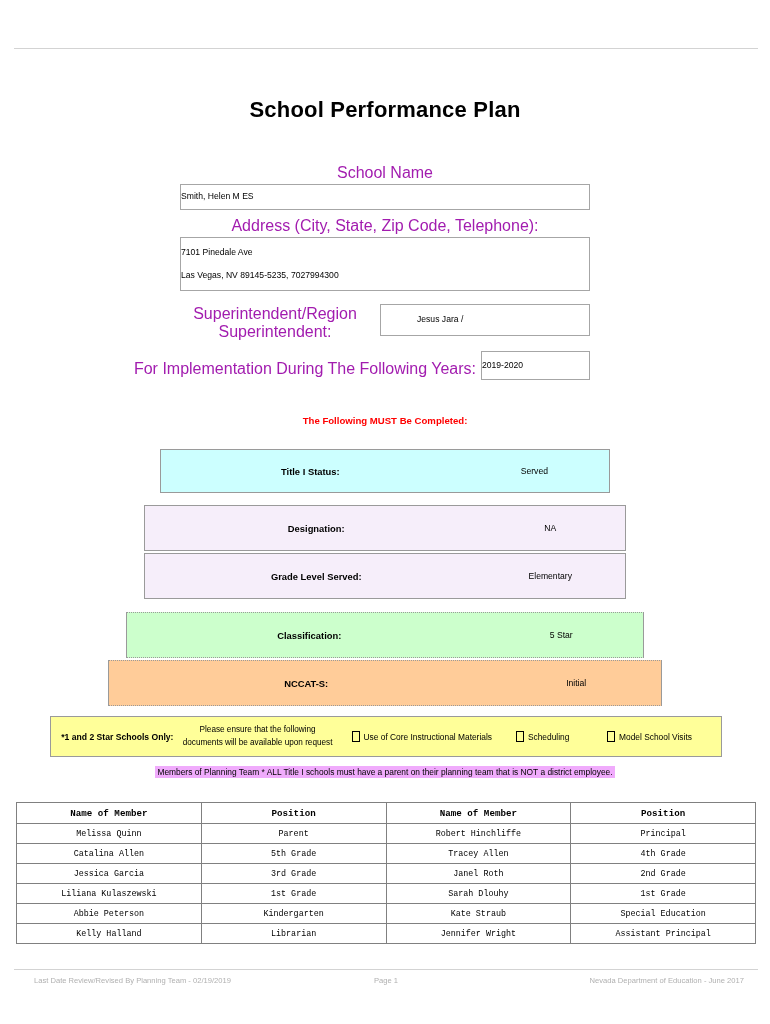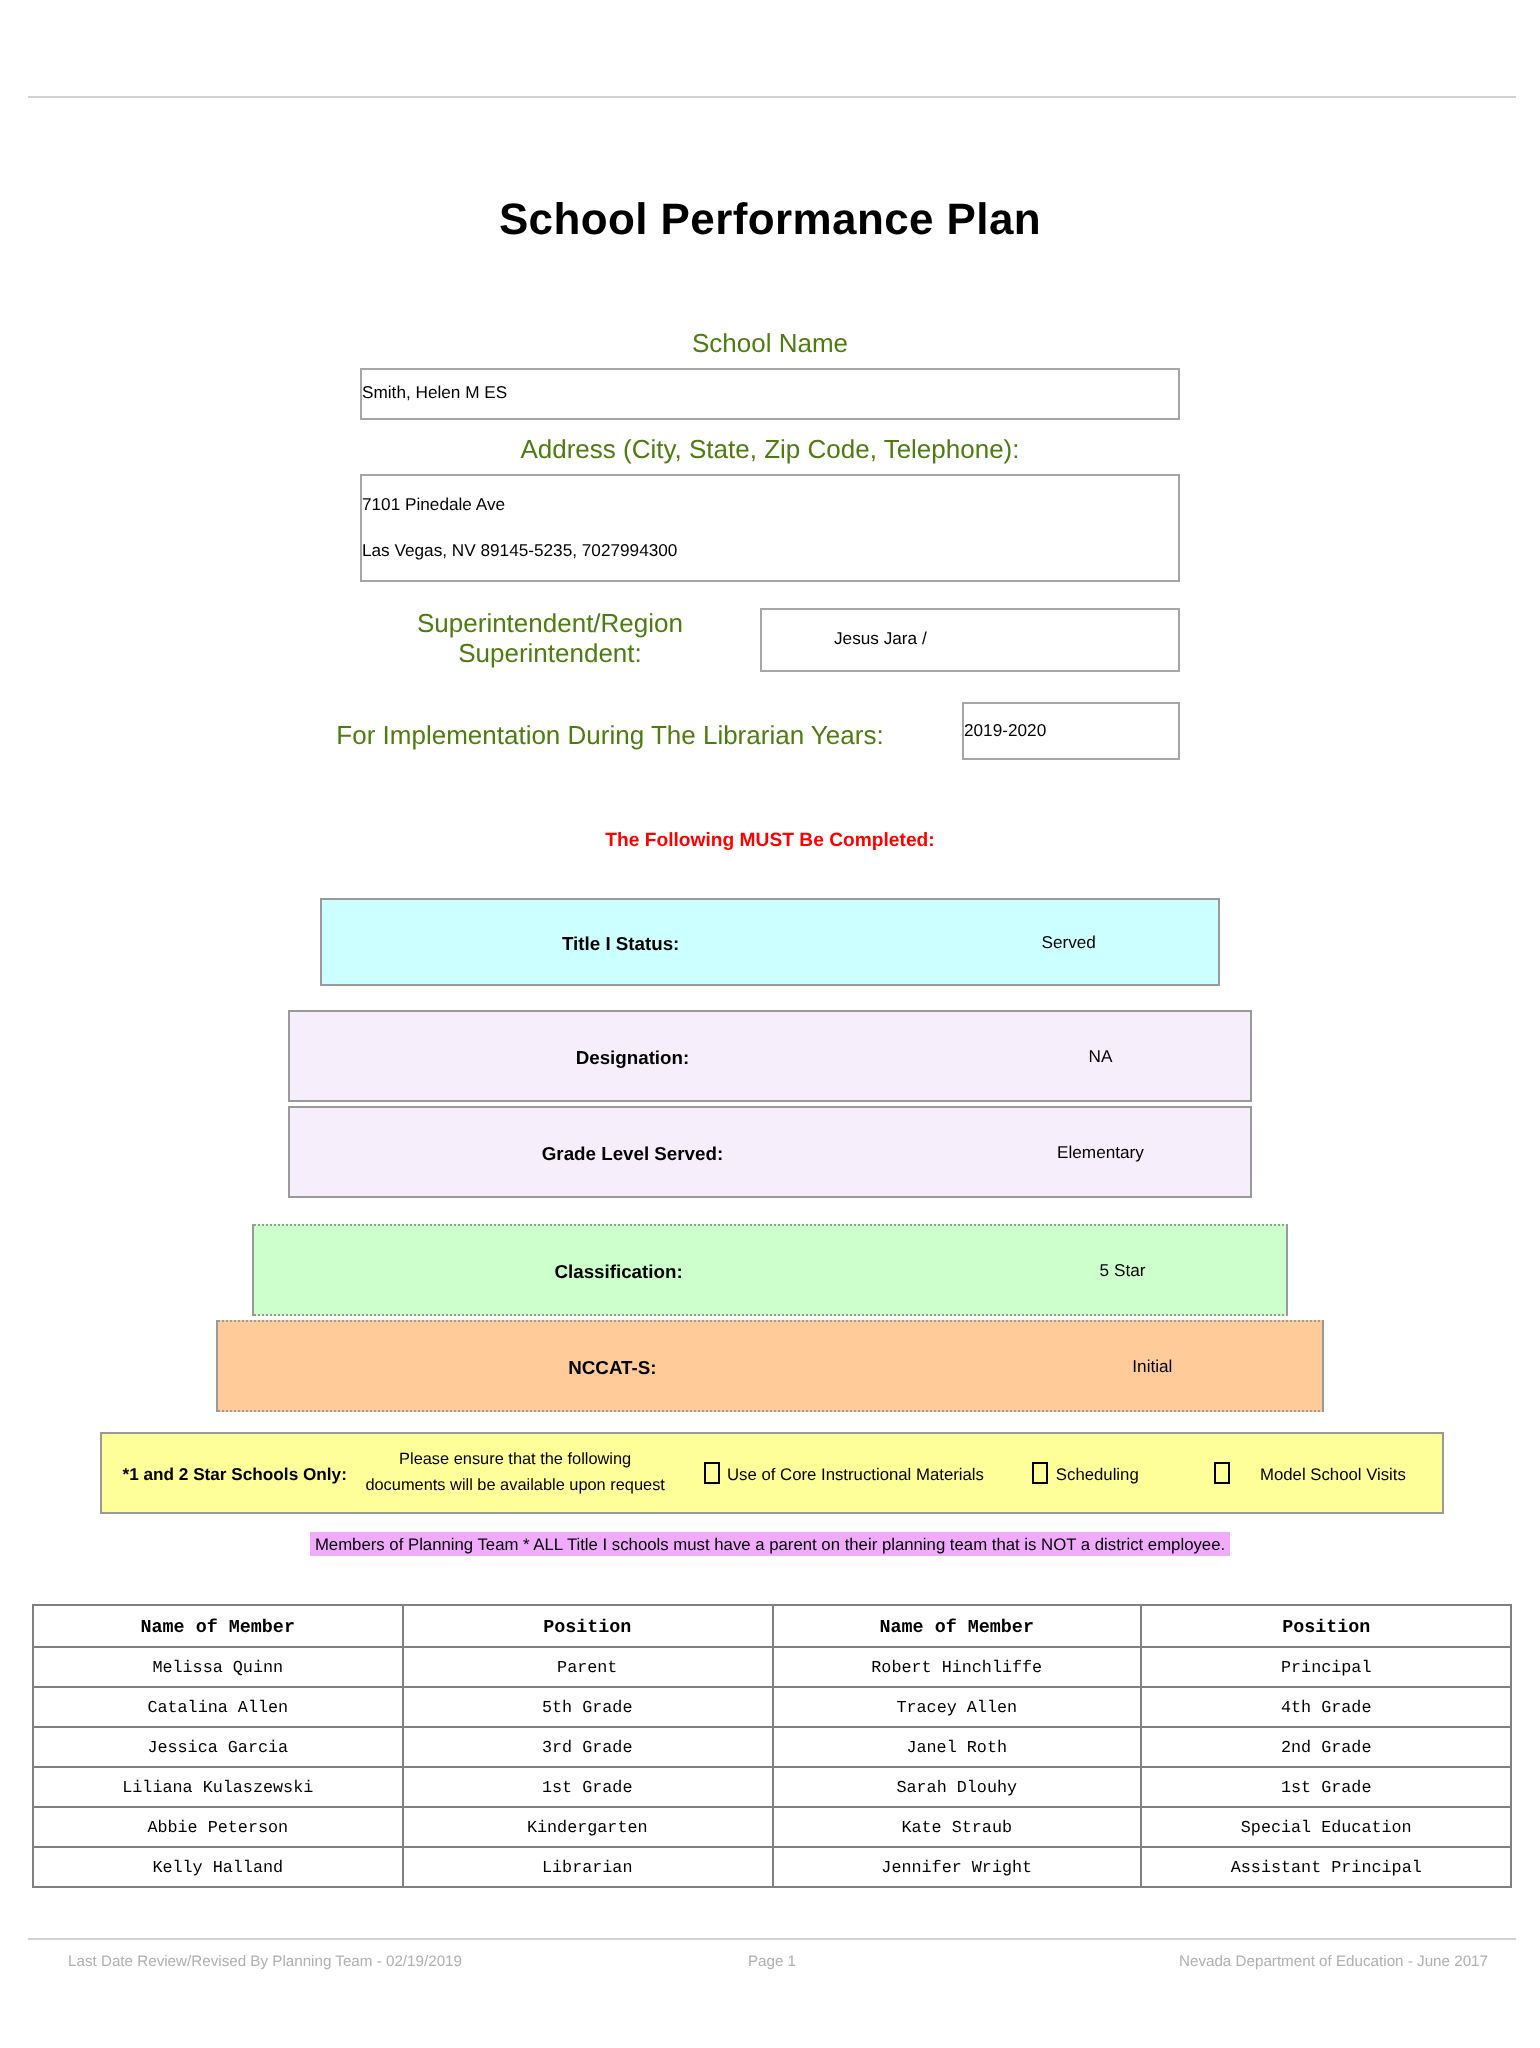--- a/index.html
+++ b/index.html
@@ -73,22 +73,22 @@
     text-align: center;
     font-size: 22px;
     font-weight: bold;
     letter-spacing: .2px;
   }
 
   
   .field-label {
     position: absolute;
     text-align: center;
-    font-size: 13px;
-    color: #4d7c0f;
+    font-size: 16px;
+    color: #a21caf;
   }
   .field-box {
     position: absolute;
     border: 1.5px solid #a6a6a6;
     background: #ffffff;
     box-sizing: border-box;
     display: flex;
     flex-direction: column;
     align-items: flex-start;
     justify-content: center;
@@ -206,21 +206,21 @@
     width: 8px;
     height: 11px;
     border: 1px solid #000;
     background: #ffff99;
     margin-right: 4px;
     flex: 0 0 auto;
     box-sizing: border-box;
   }
   #chk-core { margin-left: 16px; width: 175px; }
   #chk-sched { width: 95px; }
-  #chk-visits { width: 120px; gap: 11px; }
+  #chk-visits { width: 120px; }
 
   
   #team-banner {
     position: absolute;
     top: 767px;
     left: 0;
     width: 100%;
     text-align: center;
     font-size: 8.4px;
   }
@@ -295,21 +295,21 @@
   <div class="field-box" id="address-box">
     <div class="line">7101 Pinedale Ave</div>
     <div class="line">Las Vegas, NV  89145-5235, 7027994300</div>
   </div>
 
   <div class="field-label" id="supt-label">Superintendent/Region Superintendent:</div>
   <div class="field-box" id="supt-box">
     <div class="line">Jesus Jara /</div>
   </div>
 
-  <div class="field-label" id="years-label">For Implementation During The Librarian Years:</div>
+  <div class="field-label" id="years-label">For Implementation During The Following Years:</div>
   <div class="field-box" id="years-box">
     <div class="line">2019-2020</div>
   </div>
 
   <div class="must-complete">The Following MUST Be Completed:</div>
 
   <div class="status-bar" id="bar-title1" style="background: rgb(204, 255, 255);">
     <div class="sb-label">Title I Status:</div>
     <div class="sb-value">Served</div>
   </div>

